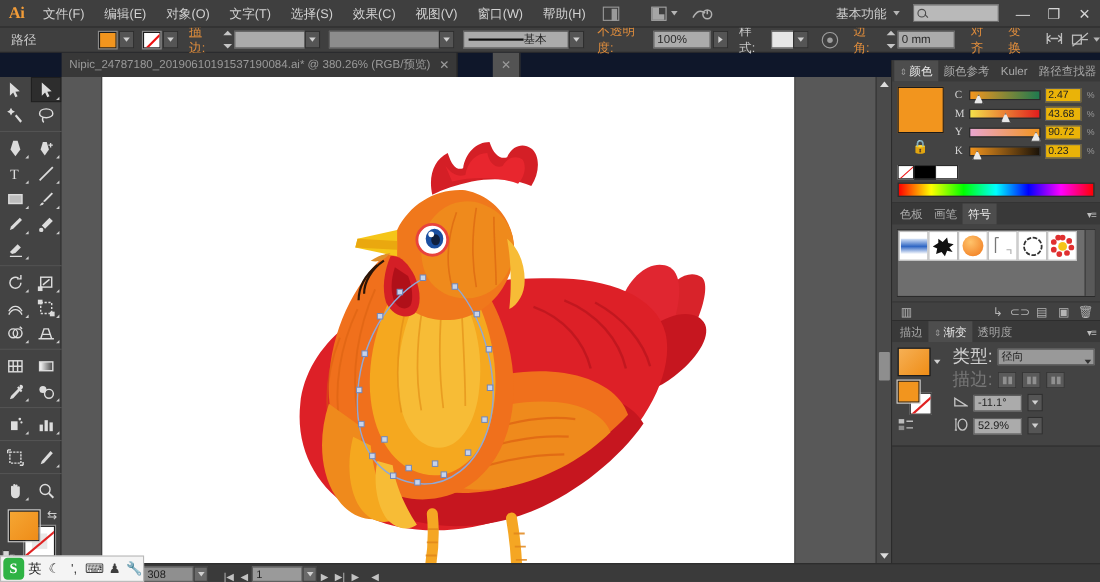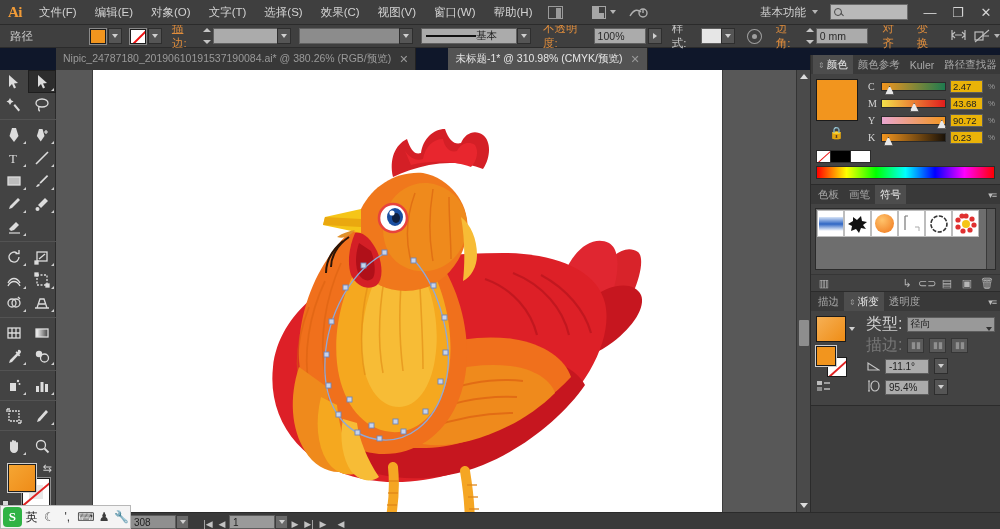--- a/index.html
+++ b/index.html
@@ -514,21 +514,20 @@
     <span class="caret-sm"></span>
   </div>
 </div>
 
 <div class="tabbar">
   <div class="doctab">
     <span>Nipic_24787180_20190610191537190084.ai* @ 380.26% (RGB/预览)</span>
     <span class="tab-x">✕</span>
   </div>
   <div class="doctab active">
-    <span>未标题-1* @ 310.98% (CMYK/预览)</span>
     <span class="tab-x">✕</span>
   </div>
 </div>
 
 <div class="toolbar">
   <div class="tgrid">
     <div class="tool">
       <svg class="tsvg filled" viewBox="0 0 16 16">
           <path d="M3 1 L3 13 L6 10 L8 14.5 L10 13.5 L8 9.5 L12 9 Z"></path>
         </svg>
@@ -1075,21 +1074,21 @@
                 <span class="dd-caret"></span>
               </span>
           </div>
           <div class="g-line">
             <span class="g-ic">
               <svg width="13" height="12" viewBox="0 0 13 12">
                   <ellipse cx="8" cy="6" rx="4" ry="5" fill="none" stroke="#c5c5c5" stroke-width="1.2"></ellipse>
                   <path d="M2 1v10M1 1h2M1 11h2" stroke="#c5c5c5" stroke-width="1.1"></path>
                 </svg>
             </span>
-            <span class="g-field">95.4%</span>
+            <span class="g-field">52.9%</span>
             <span class="dd-btn" style="margin-left:0;">
                 <span class="dd-caret"></span>
               </span>
           </div>
         </div>
       </div>
     </div>
   </div>
 </div>
 

